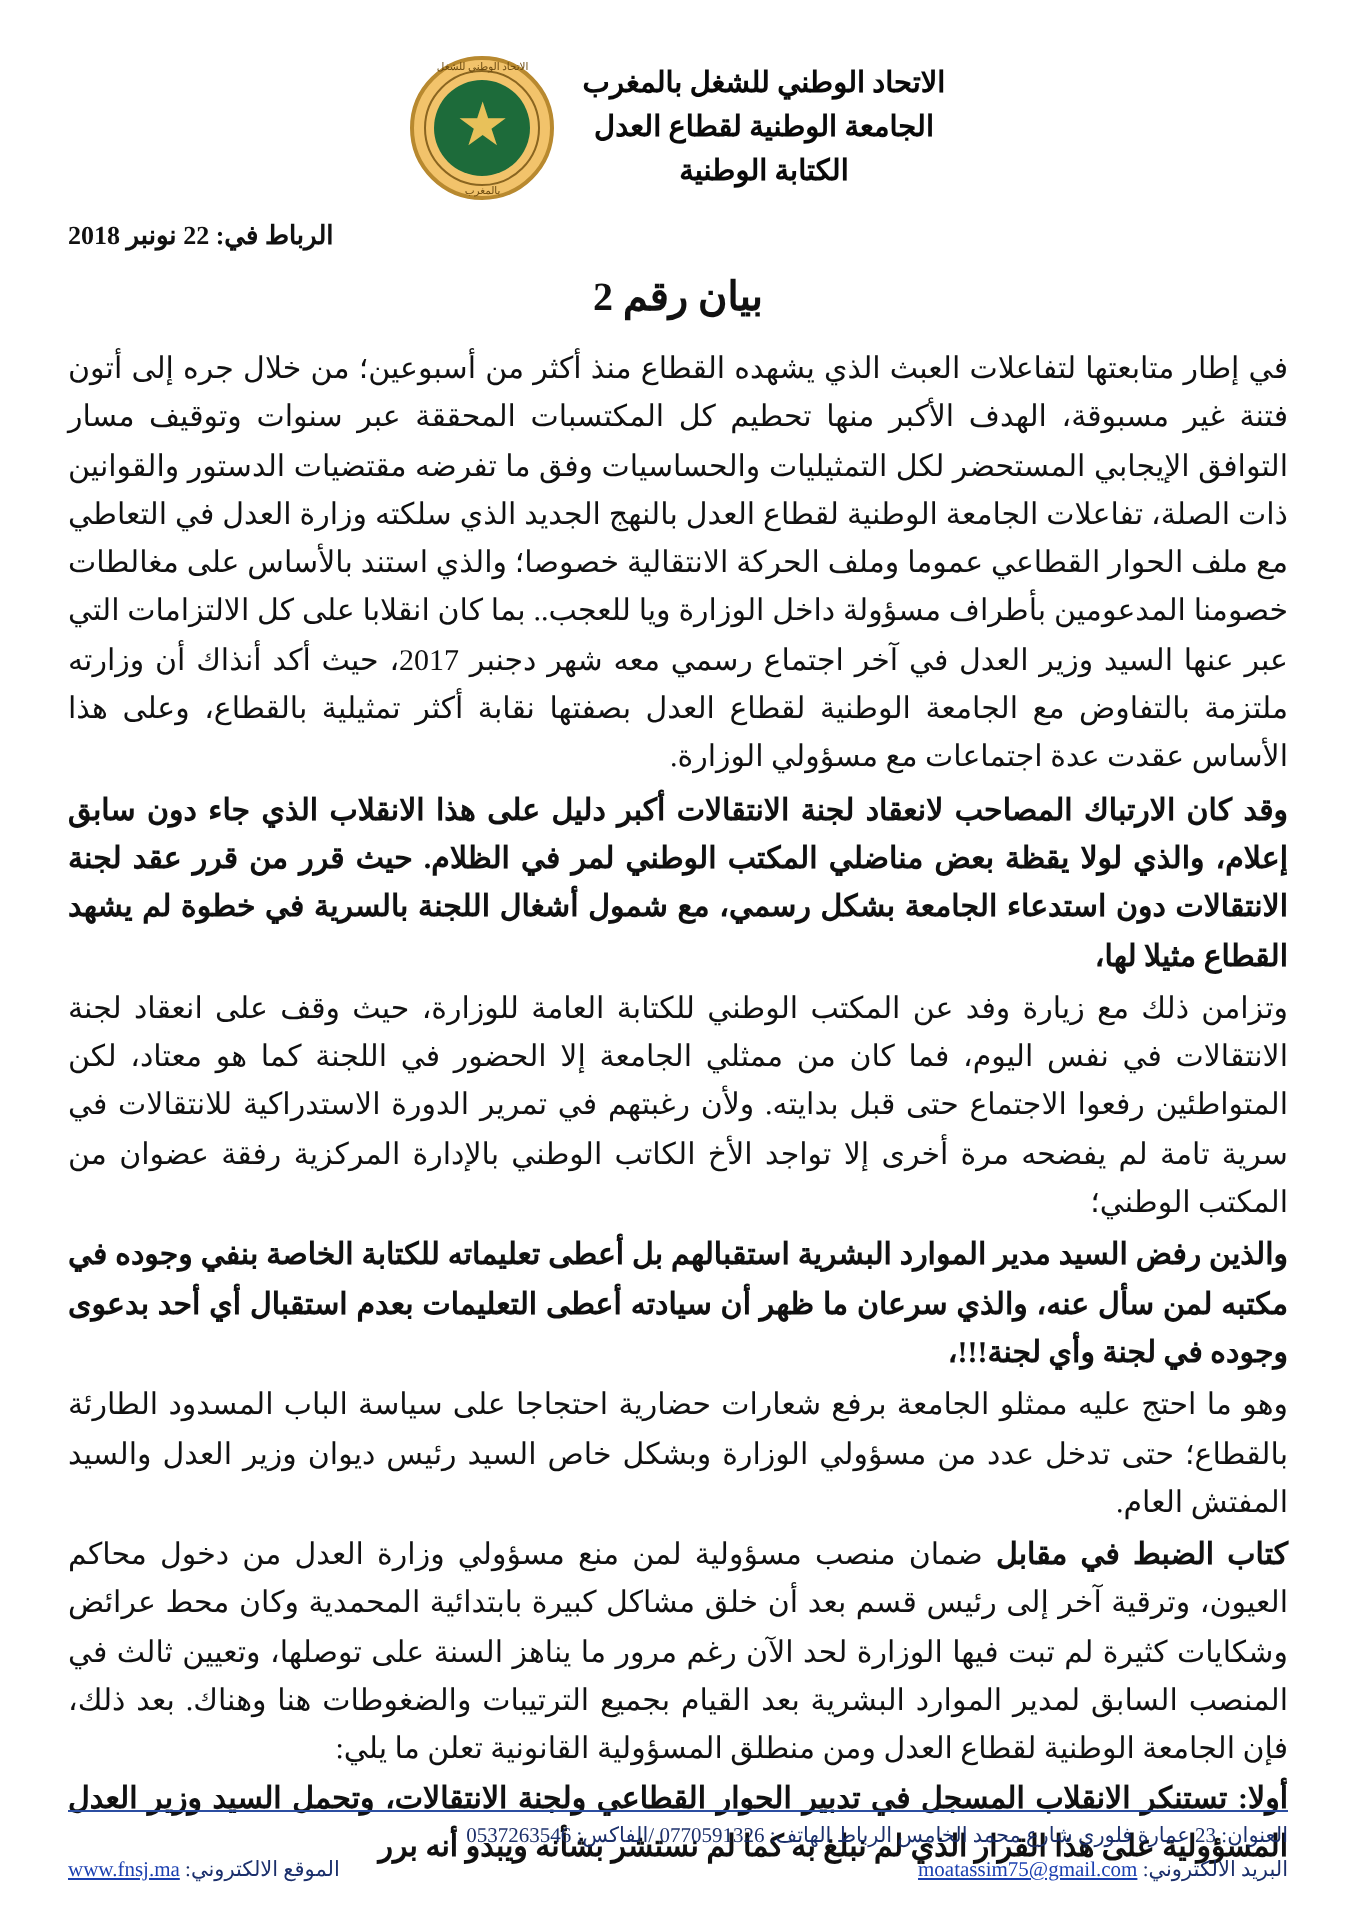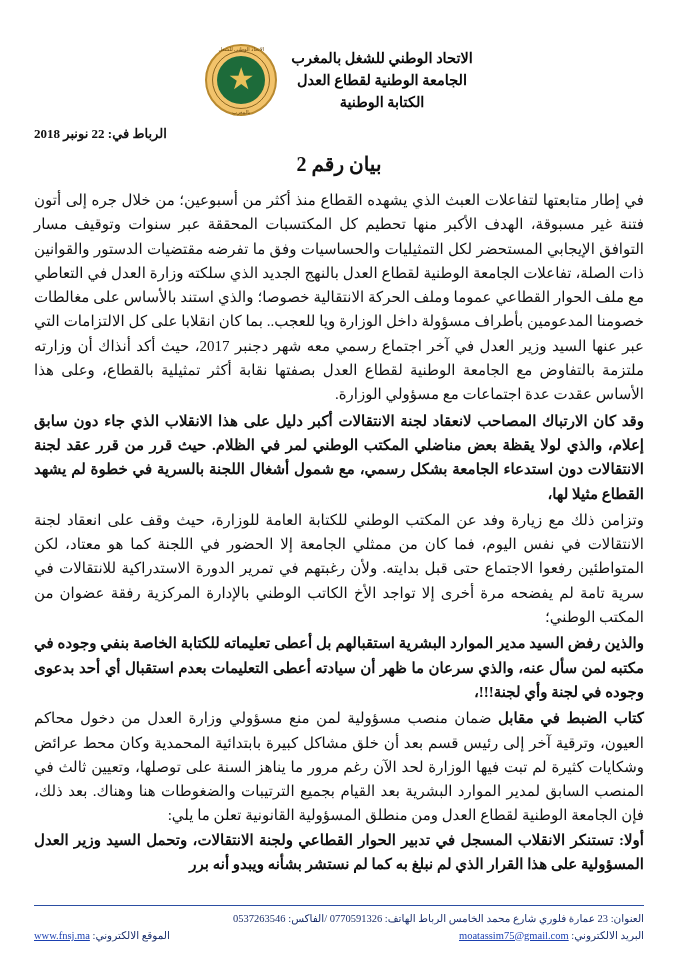--- a/index.html
+++ b/index.html
@@ -12,21 +12,21 @@
     height: 960px;
     font-family: "Liberation Serif", "DejaVu Serif", serif;
     color: #111111;
     position: relative;
     overflow: hidden;
   }
   .page {
     width: 678px;
     height: 960px;
     box-sizing: border-box;
-    padding: 38px 34px 8px 34px;
+    padding: 22px 34px 8px 34px;
     position: relative;
   }
 
   
   .header {
     display: flex;
     flex-direction: row;
     align-items: flex-start;
     justify-content: center;
     gap: 14px;
@@ -182,20 +182,21 @@
 
   <div class="dateline">الرباط في: 22 نونبر 2018</div>
 
   <div class="doc-title">بيان رقم 2</div>
 
   <div class="body-text">
     <p class="p-indent">في إطار متابعتها لتفاعلات العبث الذي يشهده القطاع منذ أكثر من أسبوعين؛ من خلال جره إلى أتون فتنة غير مسبوقة، الهدف الأكبر منها تحطيم كل المكتسبات المحققة عبر سنوات وتوقيف مسار التوافق الإيجابي المستحضر لكل التمثيليات والحساسيات وفق ما تفرضه مقتضيات الدستور والقوانين ذات الصلة، تفاعلات الجامعة الوطنية لقطاع العدل بالنهج الجديد الذي سلكته وزارة العدل في التعاطي مع ملف الحوار القطاعي عموما وملف الحركة الانتقالية خصوصا؛ والذي استند بالأساس على مغالطات خصومنا المدعومين بأطراف مسؤولة داخل الوزارة ويا للعجب.. بما كان انقلابا على كل الالتزامات التي عبر عنها السيد وزير العدل في آخر اجتماع رسمي معه شهر دجنبر 2017، حيث أكد أنذاك أن وزارته ملتزمة بالتفاوض مع الجامعة الوطنية لقطاع العدل بصفتها نقابة أكثر تمثيلية بالقطاع، وعلى هذا الأساس عقدت عدة اجتماعات مع مسؤولي الوزارة.</p>
     <p class="p-bold p-indent">وقد كان الارتباك المصاحب لانعقاد لجنة الانتقالات أكبر دليل على هذا الانقلاب الذي جاء دون سابق إعلام، والذي لولا يقظة بعض مناضلي المكتب الوطني لمر في الظلام. حيث قرر من قرر عقد لجنة الانتقالات دون استدعاء الجامعة بشكل رسمي، مع شمول أشغال اللجنة بالسرية في خطوة لم يشهد القطاع مثيلا لها،</p>
     <p>وتزامن ذلك مع زيارة وفد عن المكتب الوطني للكتابة العامة للوزارة، حيث وقف على انعقاد لجنة الانتقالات في نفس اليوم، فما كان من ممثلي الجامعة إلا الحضور في اللجنة كما هو معتاد، لكن المتواطئين رفعوا الاجتماع حتى قبل بدايته. ولأن رغبتهم في تمرير الدورة الاستدراكية للانتقالات في سرية تامة لم يفضحه مرة أخرى إلا تواجد الأخ الكاتب الوطني بالإدارة المركزية رفقة عضوان من المكتب الوطني؛</p>
     <p class="p-bold">والذين رفض السيد مدير الموارد البشرية استقبالهم بل أعطى تعليماته للكتابة الخاصة بنفي وجوده في مكتبه لمن سأل عنه، والذي سرعان ما ظهر أن سيادته أعطى التعليمات بعدم استقبال أي أحد بدعوى وجوده في لجنة وأي لجنة!!!،</p>
+    <p>وهو ما احتج عليه ممثلو الجامعة برفع شعارات حضارية احتجاجا على سياسة الباب المسدود الطارئة بالقطاع؛ حتى تدخل عدد من مسؤولي الوزارة وبشكل خاص السيد رئيس ديوان وزير العدل والسيد المفتش العام.</p>
     <p class="p-bold" style="display:inline">كتاب الضبط في مقابل</p>
     <p style="display:inline">ضمان منصب مسؤولية لمن منع مسؤولي وزارة العدل من دخول محاكم العيون، وترقية آخر إلى رئيس قسم بعد أن خلق مشاكل كبيرة بابتدائية المحمدية وكان محط عرائض وشكايات كثيرة لم تبت فيها الوزارة لحد الآن رغم مرور ما يناهز السنة على توصلها، وتعيين ثالث في المنصب السابق لمدير الموارد البشرية بعد القيام بجميع الترتيبات والضغوطات هنا وهناك. بعد ذلك، فإن الجامعة الوطنية لقطاع العدل ومن منطلق المسؤولية القانونية تعلن ما يلي:</p>
     <p class="p-bold p-indent" style="margin-top:0">أولا: تستنكر الانقلاب المسجل في تدبير الحوار القطاعي ولجنة الانتقالات، وتحمل السيد وزير العدل المسؤولية على هذا القرار الذي لم نبلغ به كما لم نستشر بشأنه ويبدو أنه برر</p>
   </div>
 
   <div class="footer">
     <div class="f-row">
       <div>العنوان: 23 عمارة فلوري شارع محمد الخامس الرباط الهاتف: 0770591326 /الفاكس: 0537263546</div>
     </div>
     <div class="f-row">

